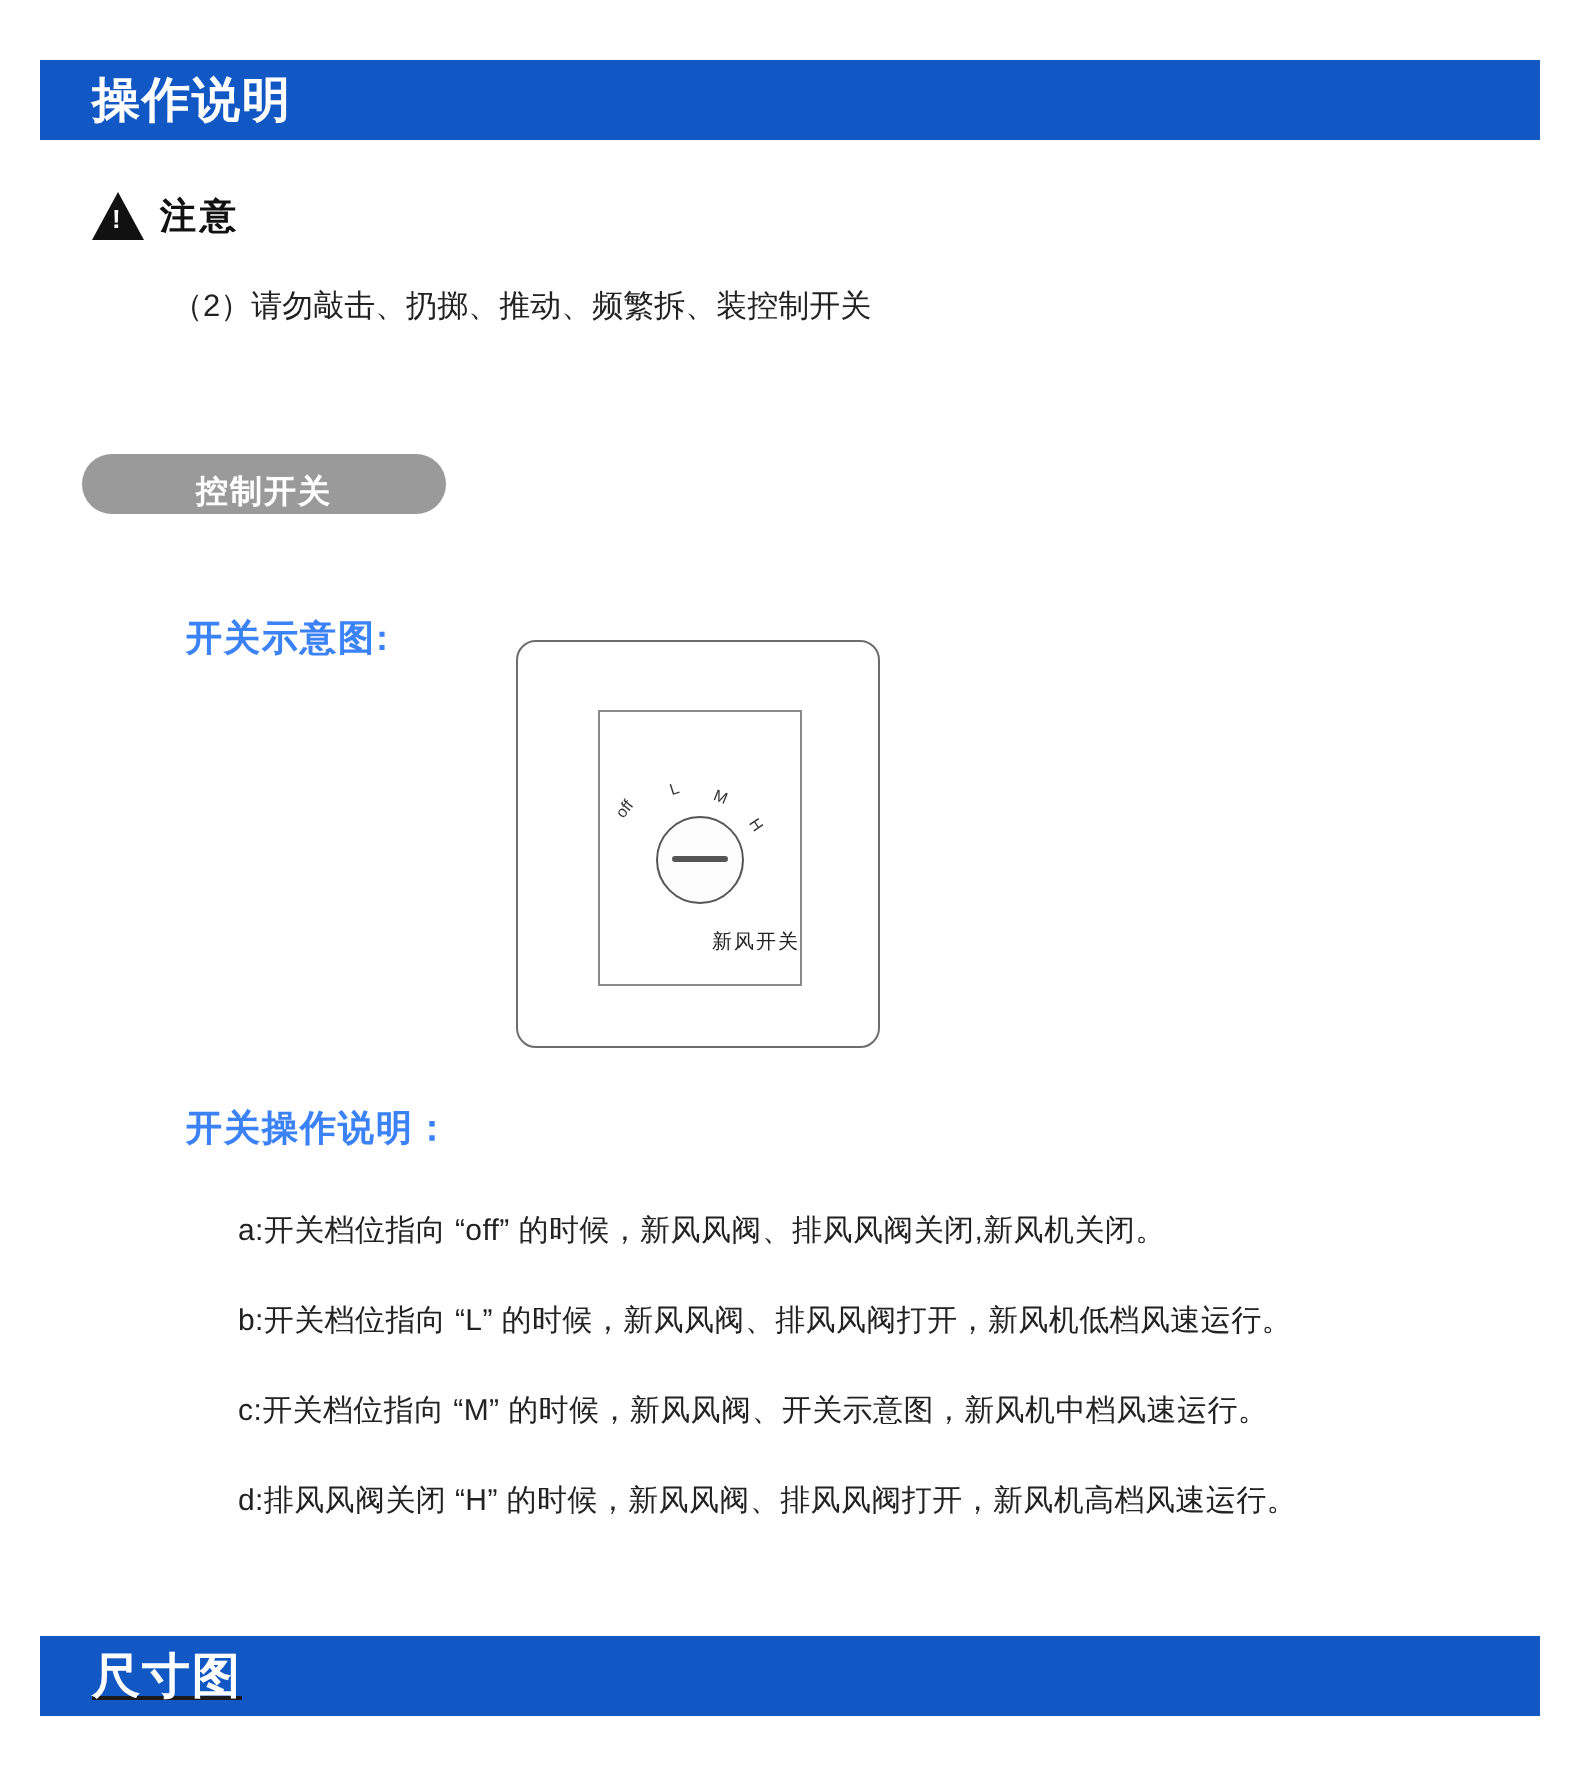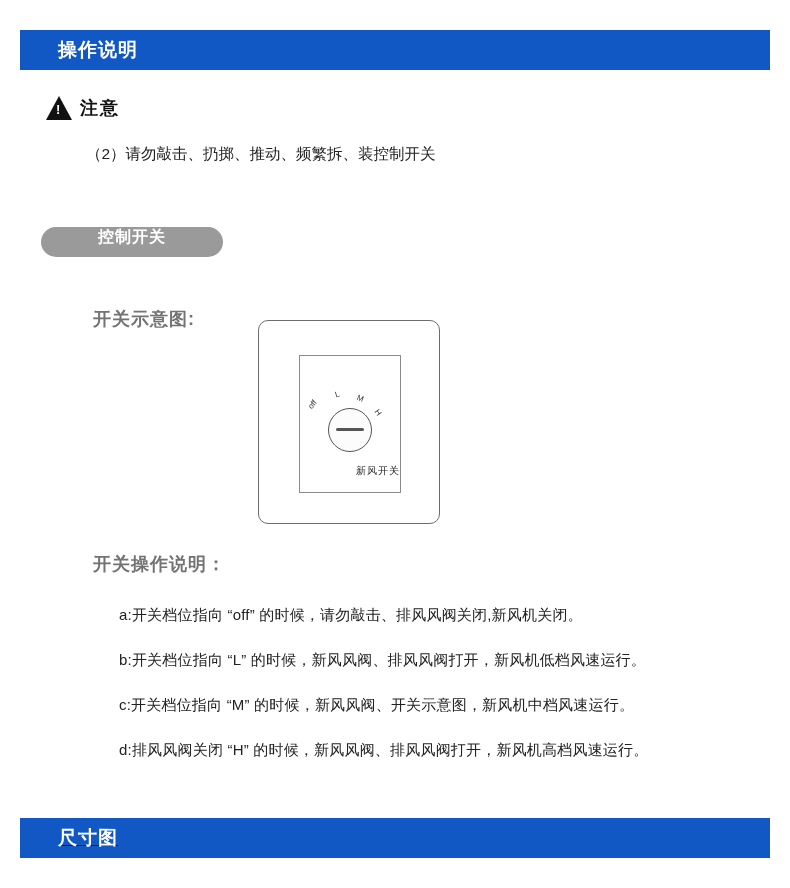--- a/index.html
+++ b/index.html
@@ -21,24 +21,24 @@
     position: absolute;
     left: 20px;
     width: 750px;
     height: 40px;
     background: #1158c4;
     display: flex;
     align-items: center;
   }
   .bar-label {
     color: #ffffff;
-    font-size: 19px;
-    font-weight: bold;
-    letter-spacing: 1px;
-    padding-left: 38px;
+    font-size: 24px;
+    font-weight: bold;
+    letter-spacing: 1px;
+    padding-left: 26px;
   }
   #bar-top { top: 30px; }
   #bar-bottom { top: 818px; text-decoration: underline; }
 
   
   .caution {
     position: absolute;
     left: 46px;
     top: 96px;
     display: flex;
@@ -83,36 +83,36 @@
   
   .pill {
     position: absolute;
     left: 41px;
     top: 227px;
     width: 182px;
     height: 30px;
     background: #9a9a9a;
     border-radius: 15px;
     display: flex;
-    align-items: flex-start;
+    align-items: flex-end;
     justify-content: center;
   }
   .pill-label {
     color: #ffffff;
     font-size: 16px;
     font-weight: bold;
     letter-spacing: 1px;
   }
 
   
   .heading {
     position: absolute;
     font-size: 18px;
     font-weight: bold;
-    color: #737373;
+    color: #3b82f6;
     letter-spacing: 1px;
   }
   #heading-diagram { left: 93px; top: 307px; }
   #heading-operation { left: 93px; top: 552px; }
 
   
   .switch-outer {
     position: absolute;
     left: 258px;
     top: 320px;
@@ -216,20 +216,20 @@
     <div class="tick" id="tick-off">off</div>
     <div class="tick" id="tick-l">L</div>
     <div class="tick" id="tick-m">M</div>
     <div class="tick" id="tick-h">H</div>
     <div class="knob-caption">新风开关</div>
   </div>
 </div>
 
 <div class="heading" id="heading-operation">开关操作说明：</div>
 
-<div class="op-line" id="op-0">a:开关档位指向 “off” 的时候，请勿敲击、排风风阀关闭,新风机关闭。</div>
+<div class="op-line" id="op-0">a:开关档位指向 “off” 的时候，新风风阀、排风风阀关闭,新风机关闭。</div>
 <div class="op-line" id="op-1">b:开关档位指向 “L” 的时候，新风风阀、排风风阀打开，新风机低档风速运行。</div>
 <div class="op-line" id="op-2">c:开关档位指向 “M” 的时候，新风风阀、开关示意图，新风机中档风速运行。</div>
 <div class="op-line" id="op-3">d:排风风阀关闭 “H” 的时候，新风风阀、排风风阀打开，新风机高档风速运行。</div>
 
 <div class="bar" id="bar-bottom">
   <span class="bar-label">尺寸图</span>
 </div>
 
 </body></html>

